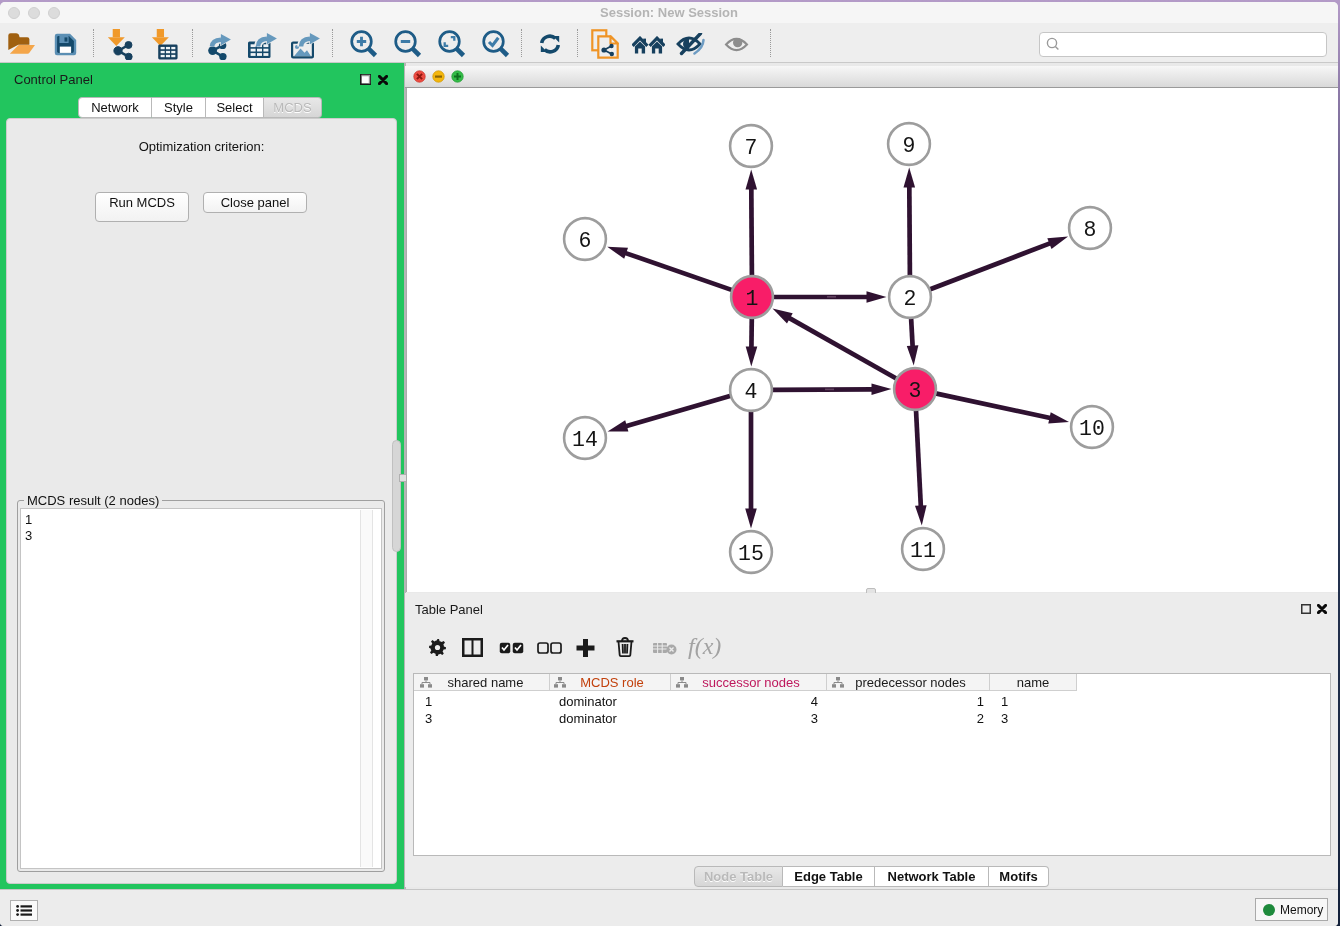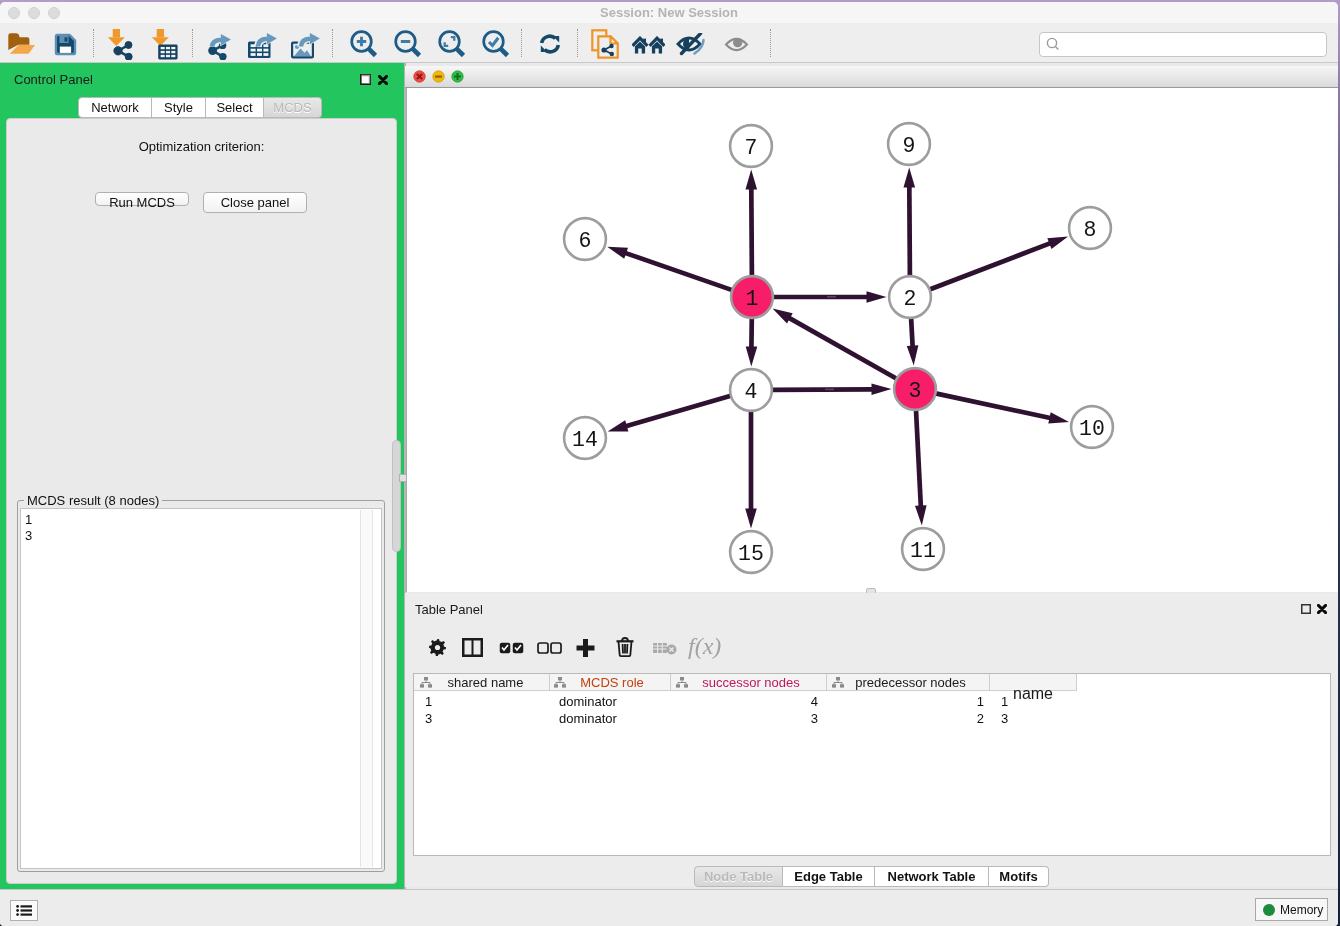--- a/index.html
+++ b/index.html
@@ -235,29 +235,29 @@
         <path d="M1.4 1.4 L8.6 8.6 M8.6 1.4 L1.4 8.6" stroke="#0a0a0a" stroke-width="2.9" stroke-linecap="round"></path>
       </svg>
     <div class="tabs" style="left:0;top:34px;width:404px;height:21px;">
       <div class="tab" style="left:78px;width:74px;border-radius:4px 0 0 4px;">Network</div>
       <div class="tab" style="left:152px;width:54px;border-left:none;">Style</div>
       <div class="tab" style="left:206px;width:58px;border-left:none;">Select</div>
       <div class="tab tabsel" style="left:264px;width:58px;border-left:none;border-radius:0 4px 4px 0;">MCDS</div>
     </div>
     <div class="cbody">
       <div style="position:absolute;left:0;top:20px;width:100%;text-align:center;font-size:13px;color:#111;">Optimization criterion:</div>
-      <div class="btn" style="left:88px;top:73px;width:94px;height:14px;line-height:20px;">Run MCDS</div>
+      <div class="btn" style="left:88px;top:73px;width:94px;height:30px;line-height:20px;">Run MCDS</div>
       <div class="btn" style="left:196px;top:73px;width:104px;height:21px;line-height:20px;">Close panel</div>
 
       <div style="position:absolute;left:10px;top:381px;width:366px;height:370px;border:1px solid #9f9f9f;border-radius:3px;">
         <div style="position:absolute;left:2px;top:7px;width:362px;height:361px;background:#fff;border:1px solid #c4c4c4;box-sizing:border-box;">
           <div style="position:absolute;left:4px;top:3px;font-size:13px;color:#111;line-height:16px;">1<br>3</div>
           <div style="position:absolute;right:8px;top:1px;width:11px;height:357px;background:#fafafa;border-left:1px solid #e4e4e4;border-right:1px solid #e4e4e4;"></div>
         </div>
-        <div style="position:absolute;left:6px;top:-8px;background:#eaeaea;padding:0 3px;font-size:13px;color:#111;">MCDS result (8 nodes)</div>
+        <div style="position:absolute;left:6px;top:-8px;background:#eaeaea;padding:0 3px;font-size:13px;color:#111;">MCDS result (2 nodes)</div>
       </div>
     </div>
 
     <div style="position:absolute;left:392px;top:377px;width:9px;height:112px;background:#d6d6d6;border:1px solid #c0c0c0;border-radius:5px;box-sizing:border-box;"></div>
   </div>
 
   <div style="position:absolute;left:404px;top:61px;width:2px;height:826px;background:#b5b5b5;"></div>
   <div style="position:absolute;left:399px;top:472px;width:8px;height:8px;background:#e0e0e0;border:1px solid #b0b0b0;box-sizing:border-box;"></div>
   <div class="netwin" id="netwin">
     <div style="position:absolute;left:0;top:3px;width:4px;height:4px;background:#3b6fd1;"></div>
@@ -399,21 +399,21 @@
 
       <div style="position:absolute;left:135px;top:0;width:1px;height:17px;background:#cfcfcf;"></div>
       <div style="position:absolute;left:256px;top:0;width:1px;height:17px;background:#cfcfcf;"></div>
       <div style="position:absolute;left:412px;top:0;width:1px;height:17px;background:#cfcfcf;"></div>
       <div style="position:absolute;left:575px;top:0;width:1px;height:17px;background:#cfcfcf;"></div>
       <div style="position:absolute;left:662px;top:0;width:1px;height:17px;background:#cfcfcf;"></div>
       <div class="hcell" style="position:absolute;left:8px;top:1px;width:127px;text-align:center;font-size:13px;color:#1a1a1a;">shared name</div>
       <div class="hcell" style="position:absolute;left:140px;top:1px;width:116px;text-align:center;font-size:13px;color:#c2410c;">MCDS role</div>
       <div class="hcell" style="position:absolute;left:262px;top:1px;width:150px;text-align:center;font-size:13px;color:#be185d;">successor nodes</div>
       <div class="hcell" style="position:absolute;left:418px;top:1px;width:157px;text-align:center;font-size:13px;color:#1a1a1a;">predecessor nodes</div>
-      <div class="hcell" style="position:absolute;left:576px;top:11px;width:86px;text-align:center;font-size:16px;color:#1a1a1a;">name</div>
+      <div class="hcell" style="position:absolute;left:576px;top:1px;width:86px;text-align:center;font-size:13px;color:#1a1a1a;">name</div>
 
       <svg class="hticon" style="position:absolute;left:6px;top:3px" width="12" height="11" viewBox="0 0 12 11">
           <g fill="#8a8a8a">
             <rect x="4" y="0" width="4" height="3.4"></rect>
             <rect x="0" y="7.2" width="4" height="3.4"></rect>
             <rect x="8" y="7.2" width="4" height="3.4"></rect>
           </g>
           <path d="M6 3.4 V5.5 M2 7.2 V5.5 H10 V7.2" fill="none" stroke="#8a8a8a" stroke-width="1"></path>
         </svg>
       <svg class="hticon" style="position:absolute;left:140px;top:3px" width="12" height="11" viewBox="0 0 12 11">

